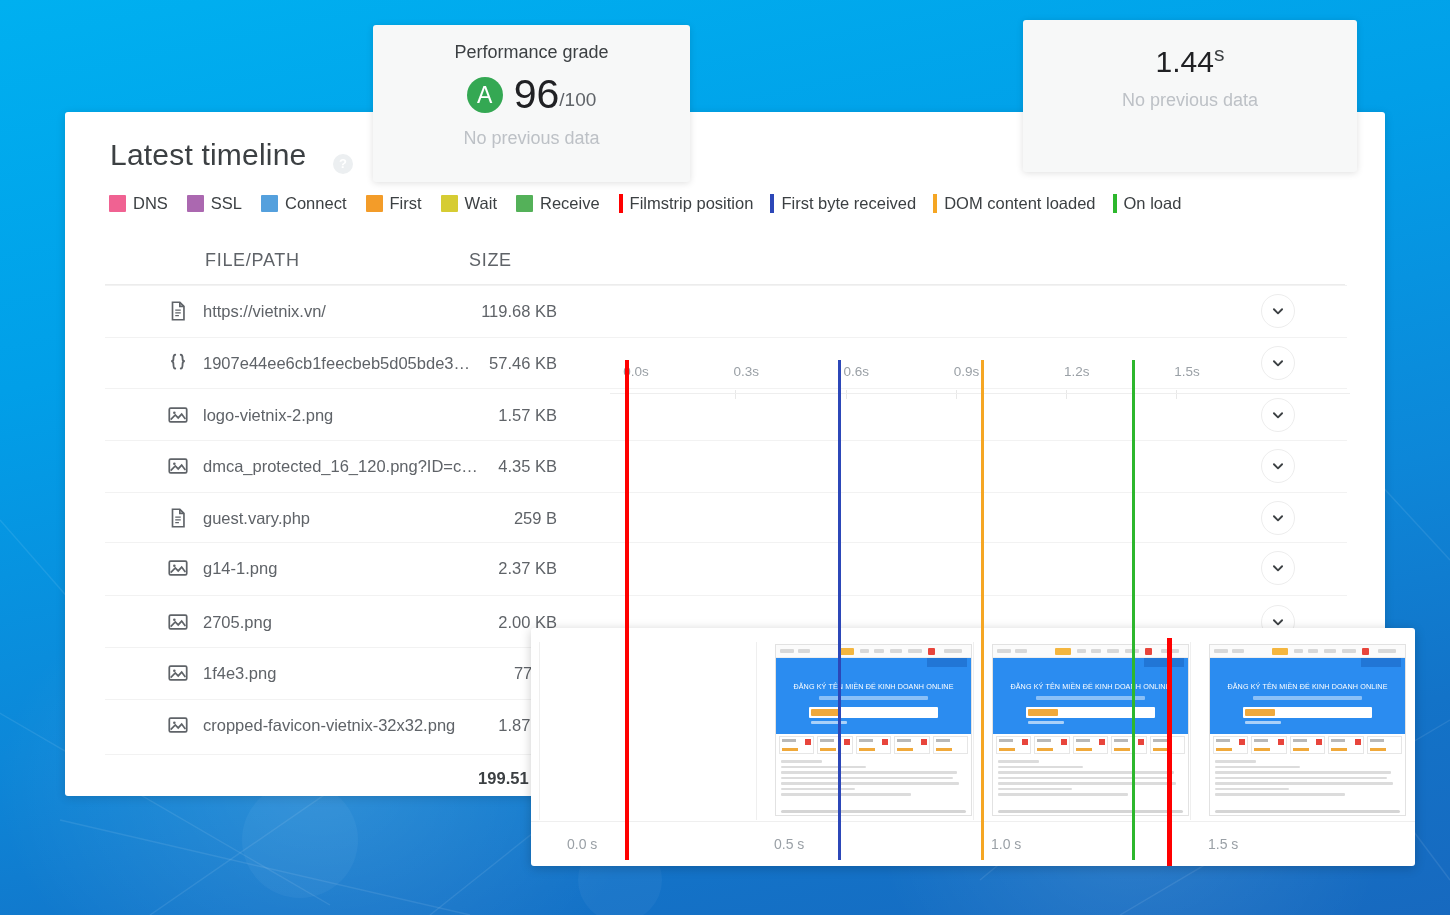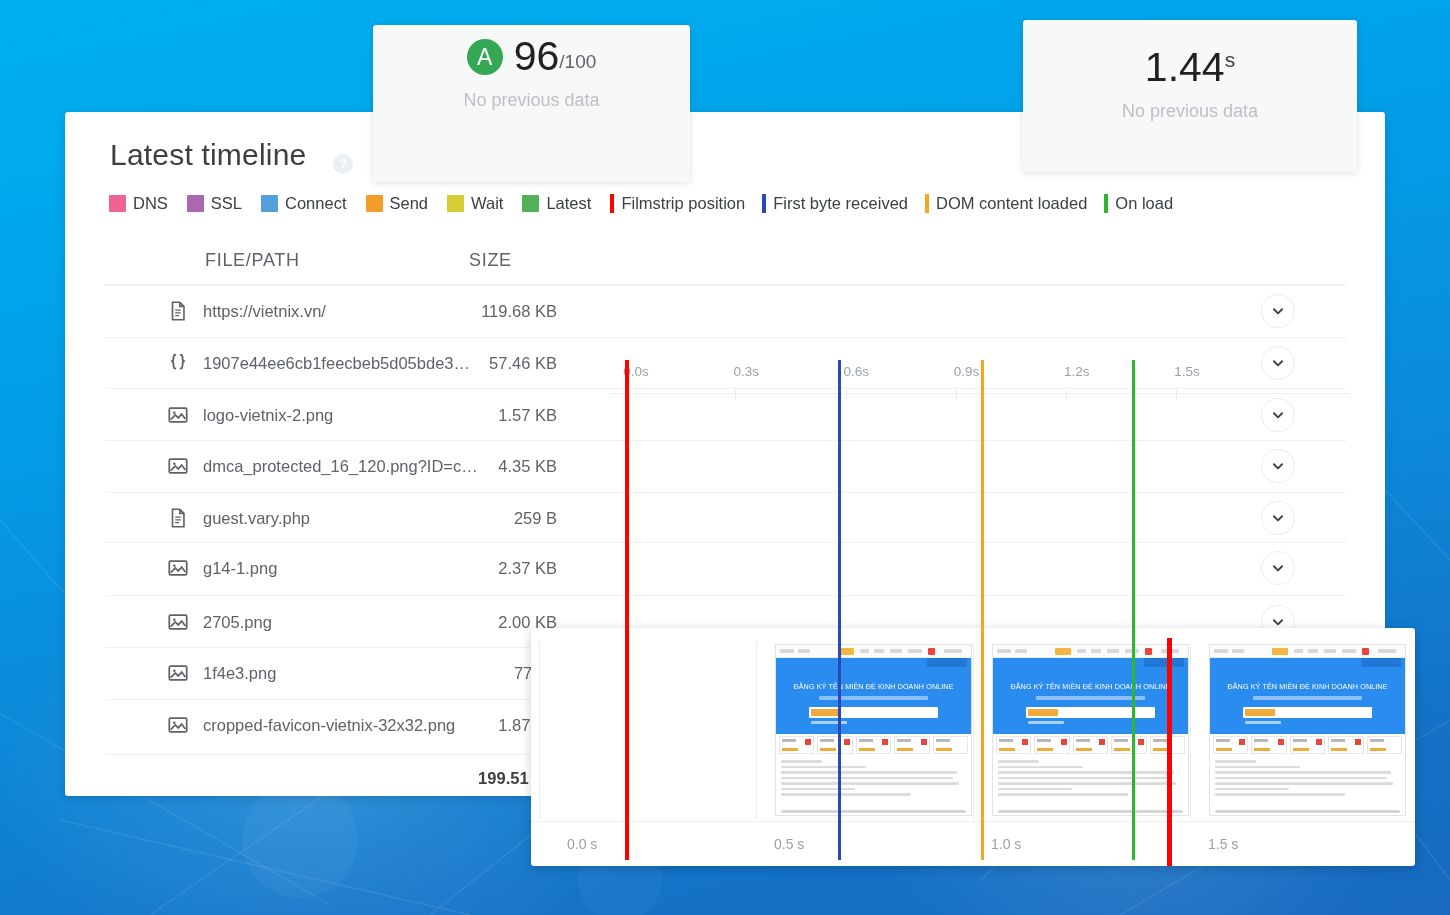--- a/index.html
+++ b/index.html
@@ -136,21 +136,21 @@
   .stat-sub { font-size: 18px; color: #bdc1c6; margin-top: 13px; }
   .stat-main { display: flex; align-items: center; justify-content: center; margin-top: 11px; }
   #grade-badge {
     width: 36px; height: 36px; border-radius: 50%;
     background: #34a853; color: #fff;
     font-size: 23px; line-height: 36px; font-weight: 400;
     margin-right: 11px;
   }
   #grade-score { font-size: 41px; color: #202124; font-weight: 400; line-height: 1; }
   #grade-max { font-size: 19px; color: #5f6368; align-self: flex-end; margin-bottom: 4px; }
-  #load-value { font-size: 41px; color: #202124; line-height: 1; margin-top: 16px; }
+  #load-value { font-size: 30px; color: #202124; line-height: 1; margin-top: 16px; }
   #load-unit { font-size: 21px; color: #3c4043; }
 
   
   #filmstrip {
     position: absolute; left: 531px; top: 628px; width: 884px; height: 238px;
     background: #ffffff; border-radius: 3px;
     box-shadow: 0 2px 11px rgba(0,0,0,0.20);
     overflow: hidden;
   }
   #frames {
@@ -255,29 +255,29 @@
         <div class="legend-item">
           <span class="legend-swatch" style="background: rgb(171, 104, 176);"></span>
           <span>SSL</span>
         </div>
         <div class="legend-item">
           <span class="legend-swatch" style="background: rgb(84, 160, 221);"></span>
           <span>Connect</span>
         </div>
         <div class="legend-item">
           <span class="legend-swatch" style="background: rgb(243, 156, 41);"></span>
-          <span>Send</span>
+          <span>First</span>
         </div>
         <div class="legend-item">
           <span class="legend-swatch" style="background: rgb(214, 204, 51);"></span>
           <span>Wait</span>
         </div>
         <div class="legend-item">
           <span class="legend-swatch" style="background: rgb(84, 177, 89);"></span>
-          <span>Latest</span>
+          <span>Receive</span>
         </div>
         <div class="legend-item marker">
           <span class="legend-bar" style="background: rgb(255, 0, 0);"></span>
           <span>Filmstrip position</span>
         </div>
         <div class="legend-item marker">
           <span class="legend-bar" style="background: rgb(44, 71, 184);"></span>
           <span>First byte received</span>
         </div>
         <div class="legend-item marker">
@@ -492,20 +492,21 @@
           <div class="seg" style="width: 0.3%; background: rgb(84, 177, 89);"></div>
         </div>
       </div>
 
     <div id="total-row">
       <span id="total-value">199.51 KB</span>
     </div>
   </div>
 
   <div class="stat-card" id="perf-card">
+    <div class="stat-title">Performance grade</div>
     <div class="stat-main">
       <div id="grade-badge">A</div>
       <div id="grade-score">96</div>
       <div id="grade-max">/100</div>
     </div>
     <div class="stat-sub">No previous data</div>
   </div>
 
   <div class="stat-card" id="load-card">
     <div class="stat-main">

